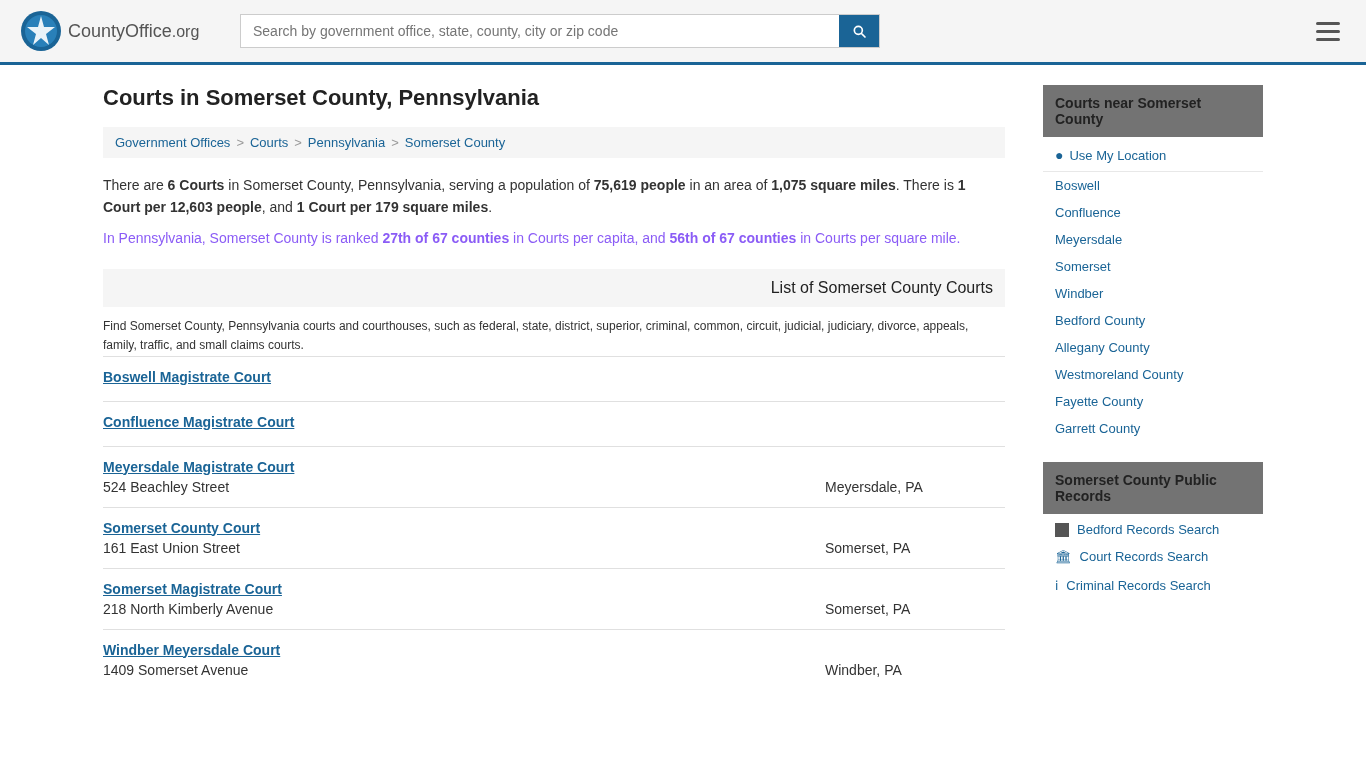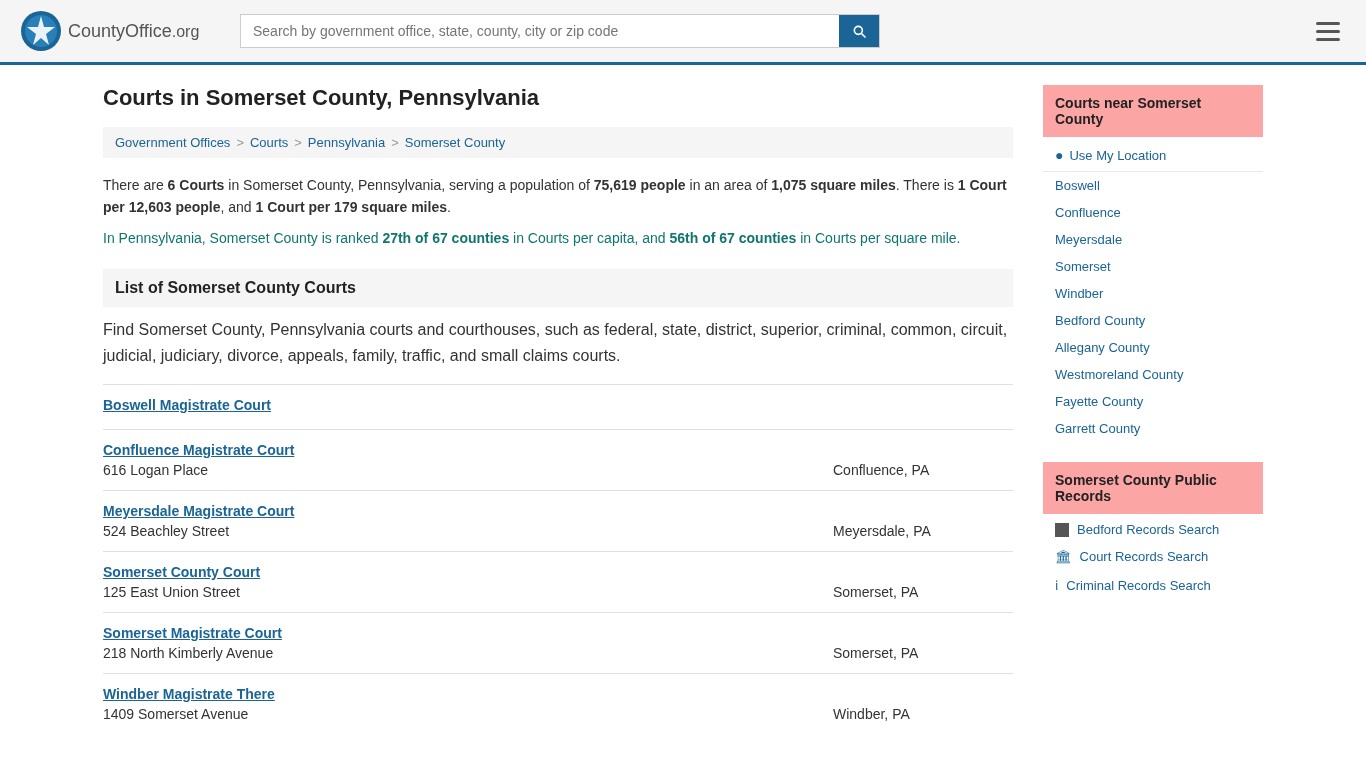--- a/index.html
+++ b/index.html
@@ -76,21 +76,21 @@
       background: #555;
       border-radius: 2px;
     }
 
     
     #main-container {
       display: flex;
       max-width: 1200px;
       margin: 0 auto;
       padding: 20px 20px;
-      gap: 30px;
+      gap: 38px;
     }
     #content {
       flex: 1;
     }
     #sidebar {
       width: 220px;
       flex-shrink: 0;
     }
 
     
@@ -123,40 +123,40 @@
       font-size: 14px;
       line-height: 1.6;
       color: #333;
     }
     #description strong { font-weight: bold; }
 
     #description2 {
       font-size: 14px;
       line-height: 1.6;
       margin-bottom: 20px;
-      color: #0f766e;
+      color: #8b5cf6;
     }
     #description2 strong { font-weight: bold; }
 
     
     .section-heading {
       background: #f5f5f5;
       padding: 10px 12px;
       font-size: 16px;
-      font-weight: bold;
+      font-weight: normal;
       color: #222;
       margin-bottom: 10px;
+      text-align: right;
     }
 
     
     .section-desc {
-      font-size: 16px;
+      font-size: 12px;
       line-height: 1.6;
       color: #333;
-      margin-bottom: 16px;
     }
 
     
     .court-item {
       border-top: 1px solid #e0e0e0;
       padding: 12px 0;
     }
     .court-name {
       font-size: 14px;
       font-weight: bold;
@@ -177,21 +177,21 @@
     }
     .court-city {
       color: #333;
       font-size: 14px;
       min-width: 180px;
       text-align: left;
     }
 
     
     .sidebar-section-header {
-      background: #fca5a5;
+      background: #737373;
       padding: 10px 12px;
       font-size: 14px;
       font-weight: bold;
       color: #222;
       margin-bottom: 2px;
     }
     .sidebar-section {
       margin-bottom: 20px;
     }
     .sidebar-link {
@@ -290,48 +290,44 @@
 
     <div class="section-heading">List of Somerset County Courts</div>
     <p class="section-desc">Find Somerset County, Pennsylvania courts and courthouses, such as federal, state, district, superior, criminal, common, circuit, judicial, judiciary, divorce, appeals, family, traffic, and small claims courts.</p>
 
     <div id="courts-list">
     <div class="court-item">
     <a class="court-name">Boswell Magistrate Court</a>
   </div>
         <div class="court-item">
     <a class="court-name">Confluence Magistrate Court</a>
-    <div class="court-row">
-      <span class="court-address">616 Logan Place</span>
-      <span class="court-city">Confluence, PA</span>
-    </div>
   </div>
         <div class="court-item">
     <a class="court-name">Meyersdale Magistrate Court</a>
     <div class="court-row">
       <span class="court-address">524 Beachley Street</span>
       <span class="court-city">Meyersdale, PA</span>
     </div>
   </div>
         <div class="court-item">
     <a class="court-name">Somerset County Court</a>
     <div class="court-row">
-      <span class="court-address">125 East Union Street</span>
+      <span class="court-address">161 East Union Street</span>
       <span class="court-city">Somerset, PA</span>
     </div>
   </div>
         <div class="court-item">
     <a class="court-name">Somerset Magistrate Court</a>
     <div class="court-row">
       <span class="court-address">218 North Kimberly Avenue</span>
       <span class="court-city">Somerset, PA</span>
     </div>
   </div>
         <div class="court-item">
-    <a class="court-name">Windber Magistrate There</a>
+    <a class="court-name">Windber Meyersdale Court</a>
     <div class="court-row">
       <span class="court-address">1409 Somerset Avenue</span>
       <span class="court-city">Windber, PA</span>
     </div>
   </div>
       </div>
 
   </div>
 
   <aside id="sidebar">

